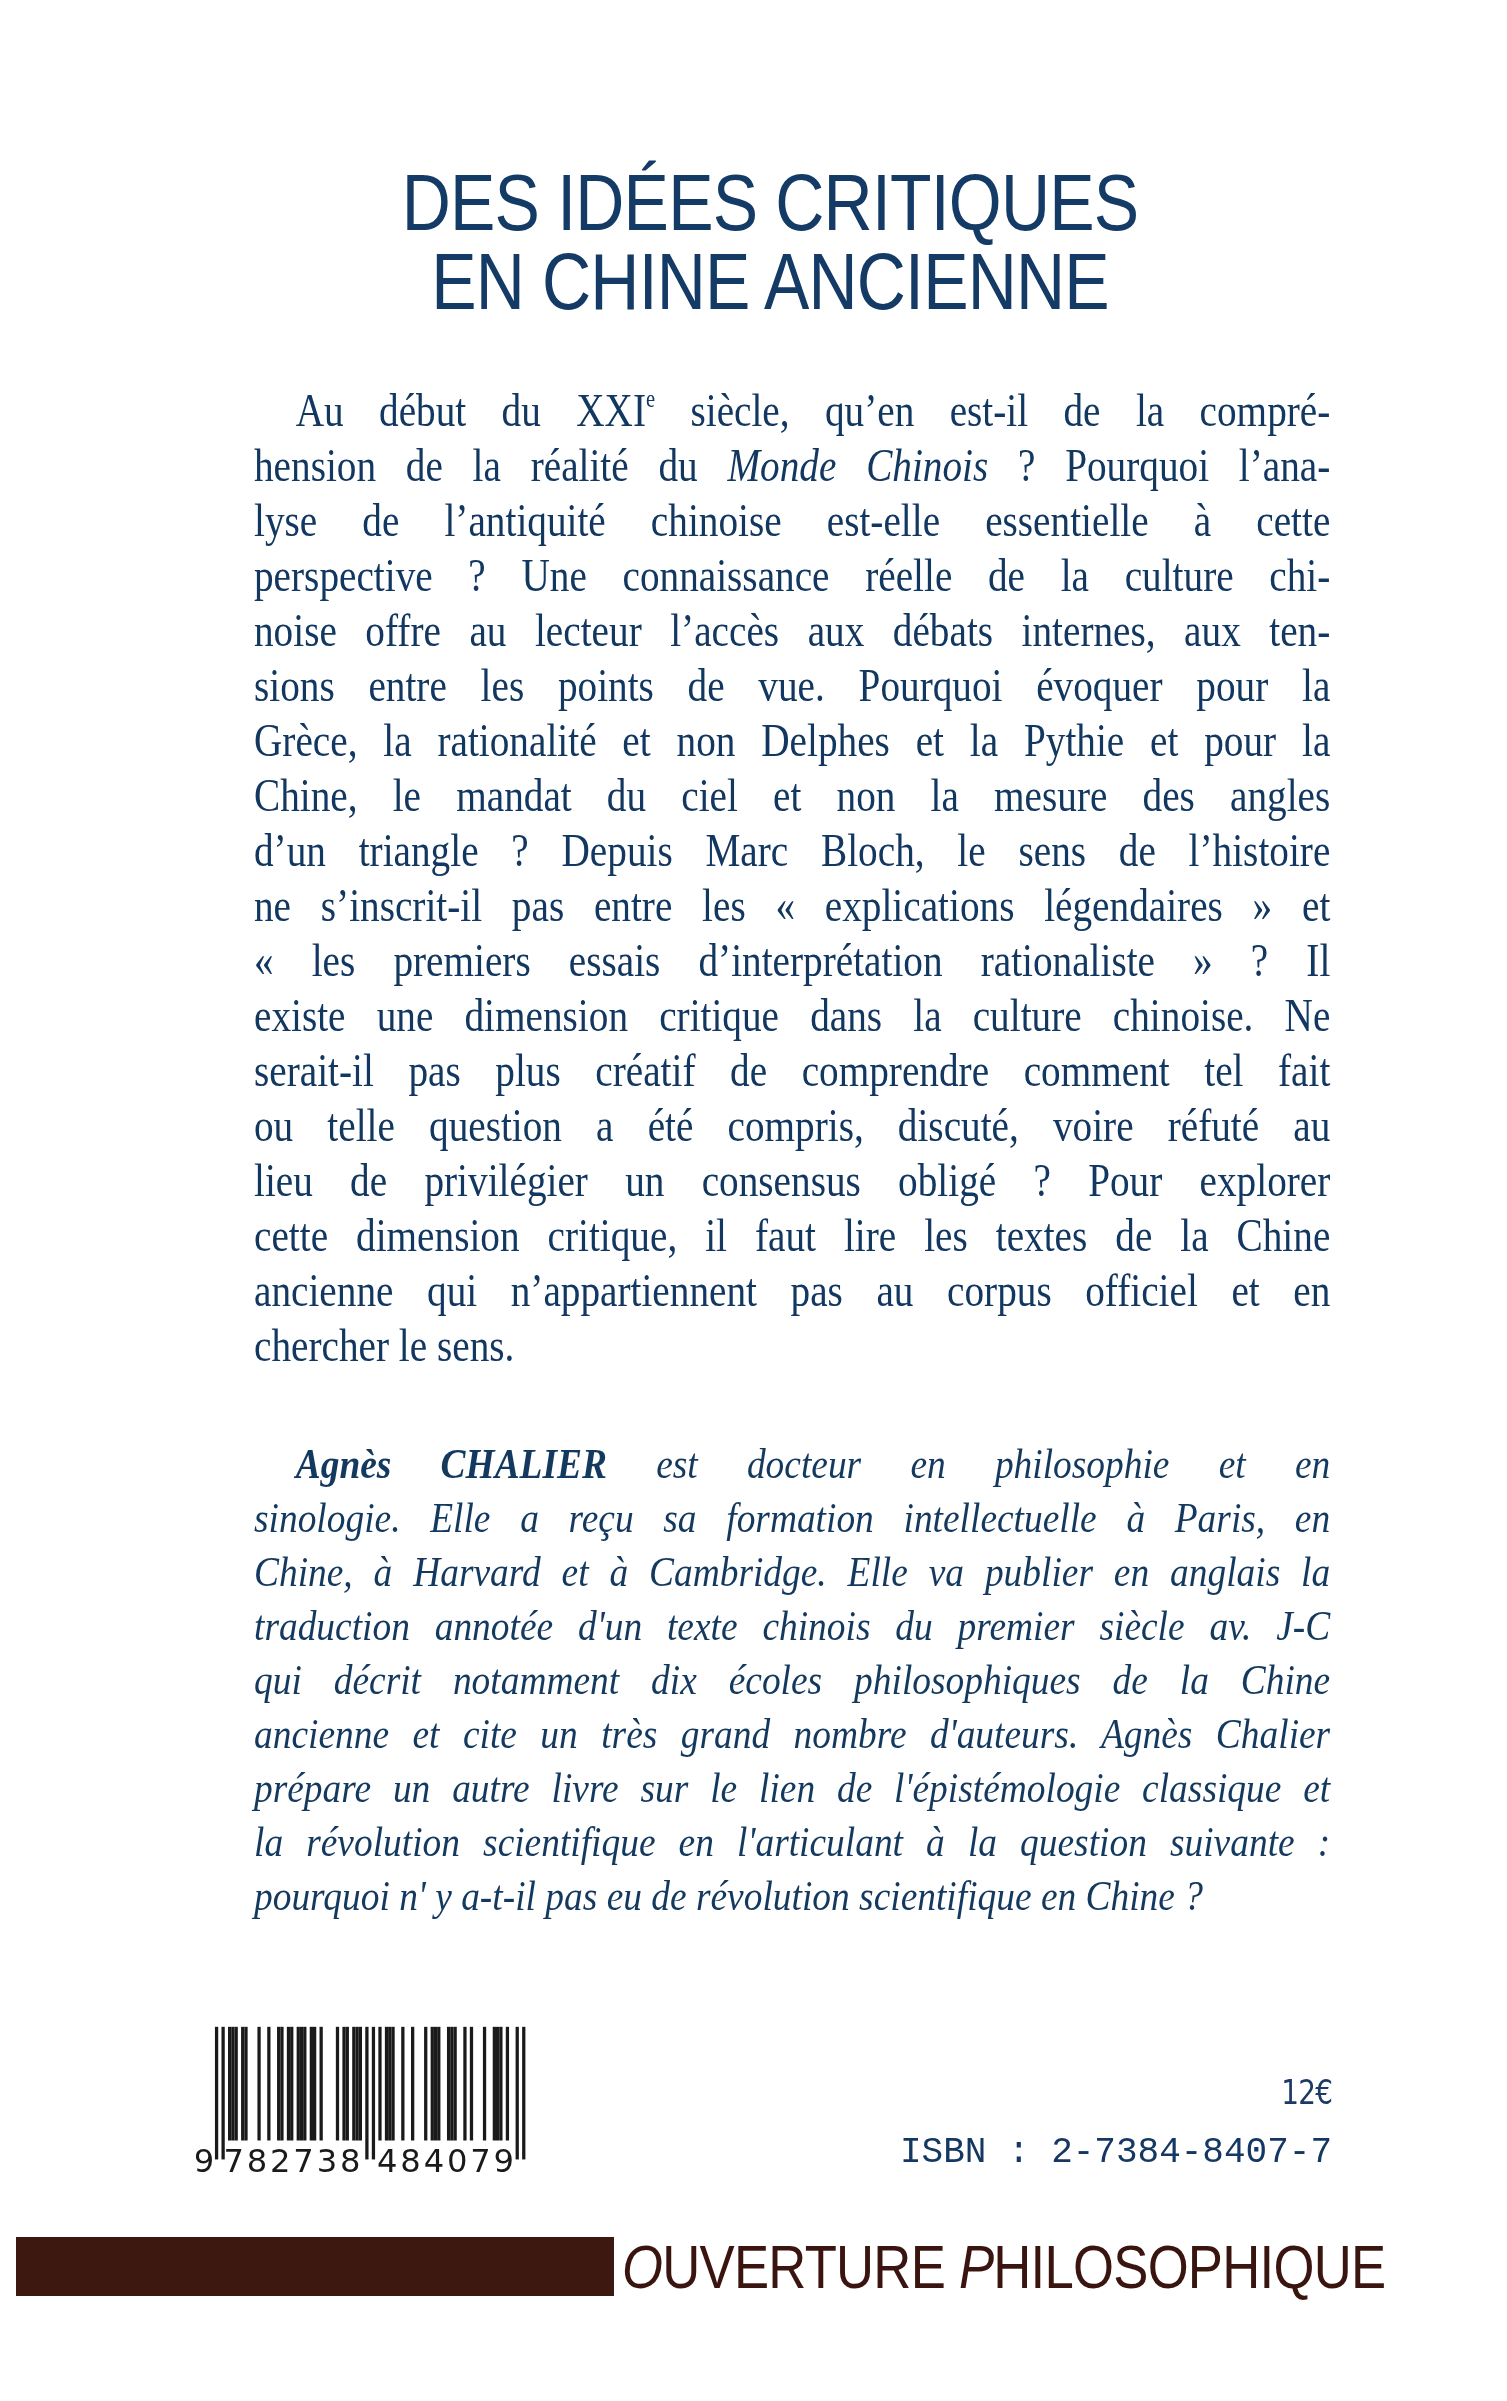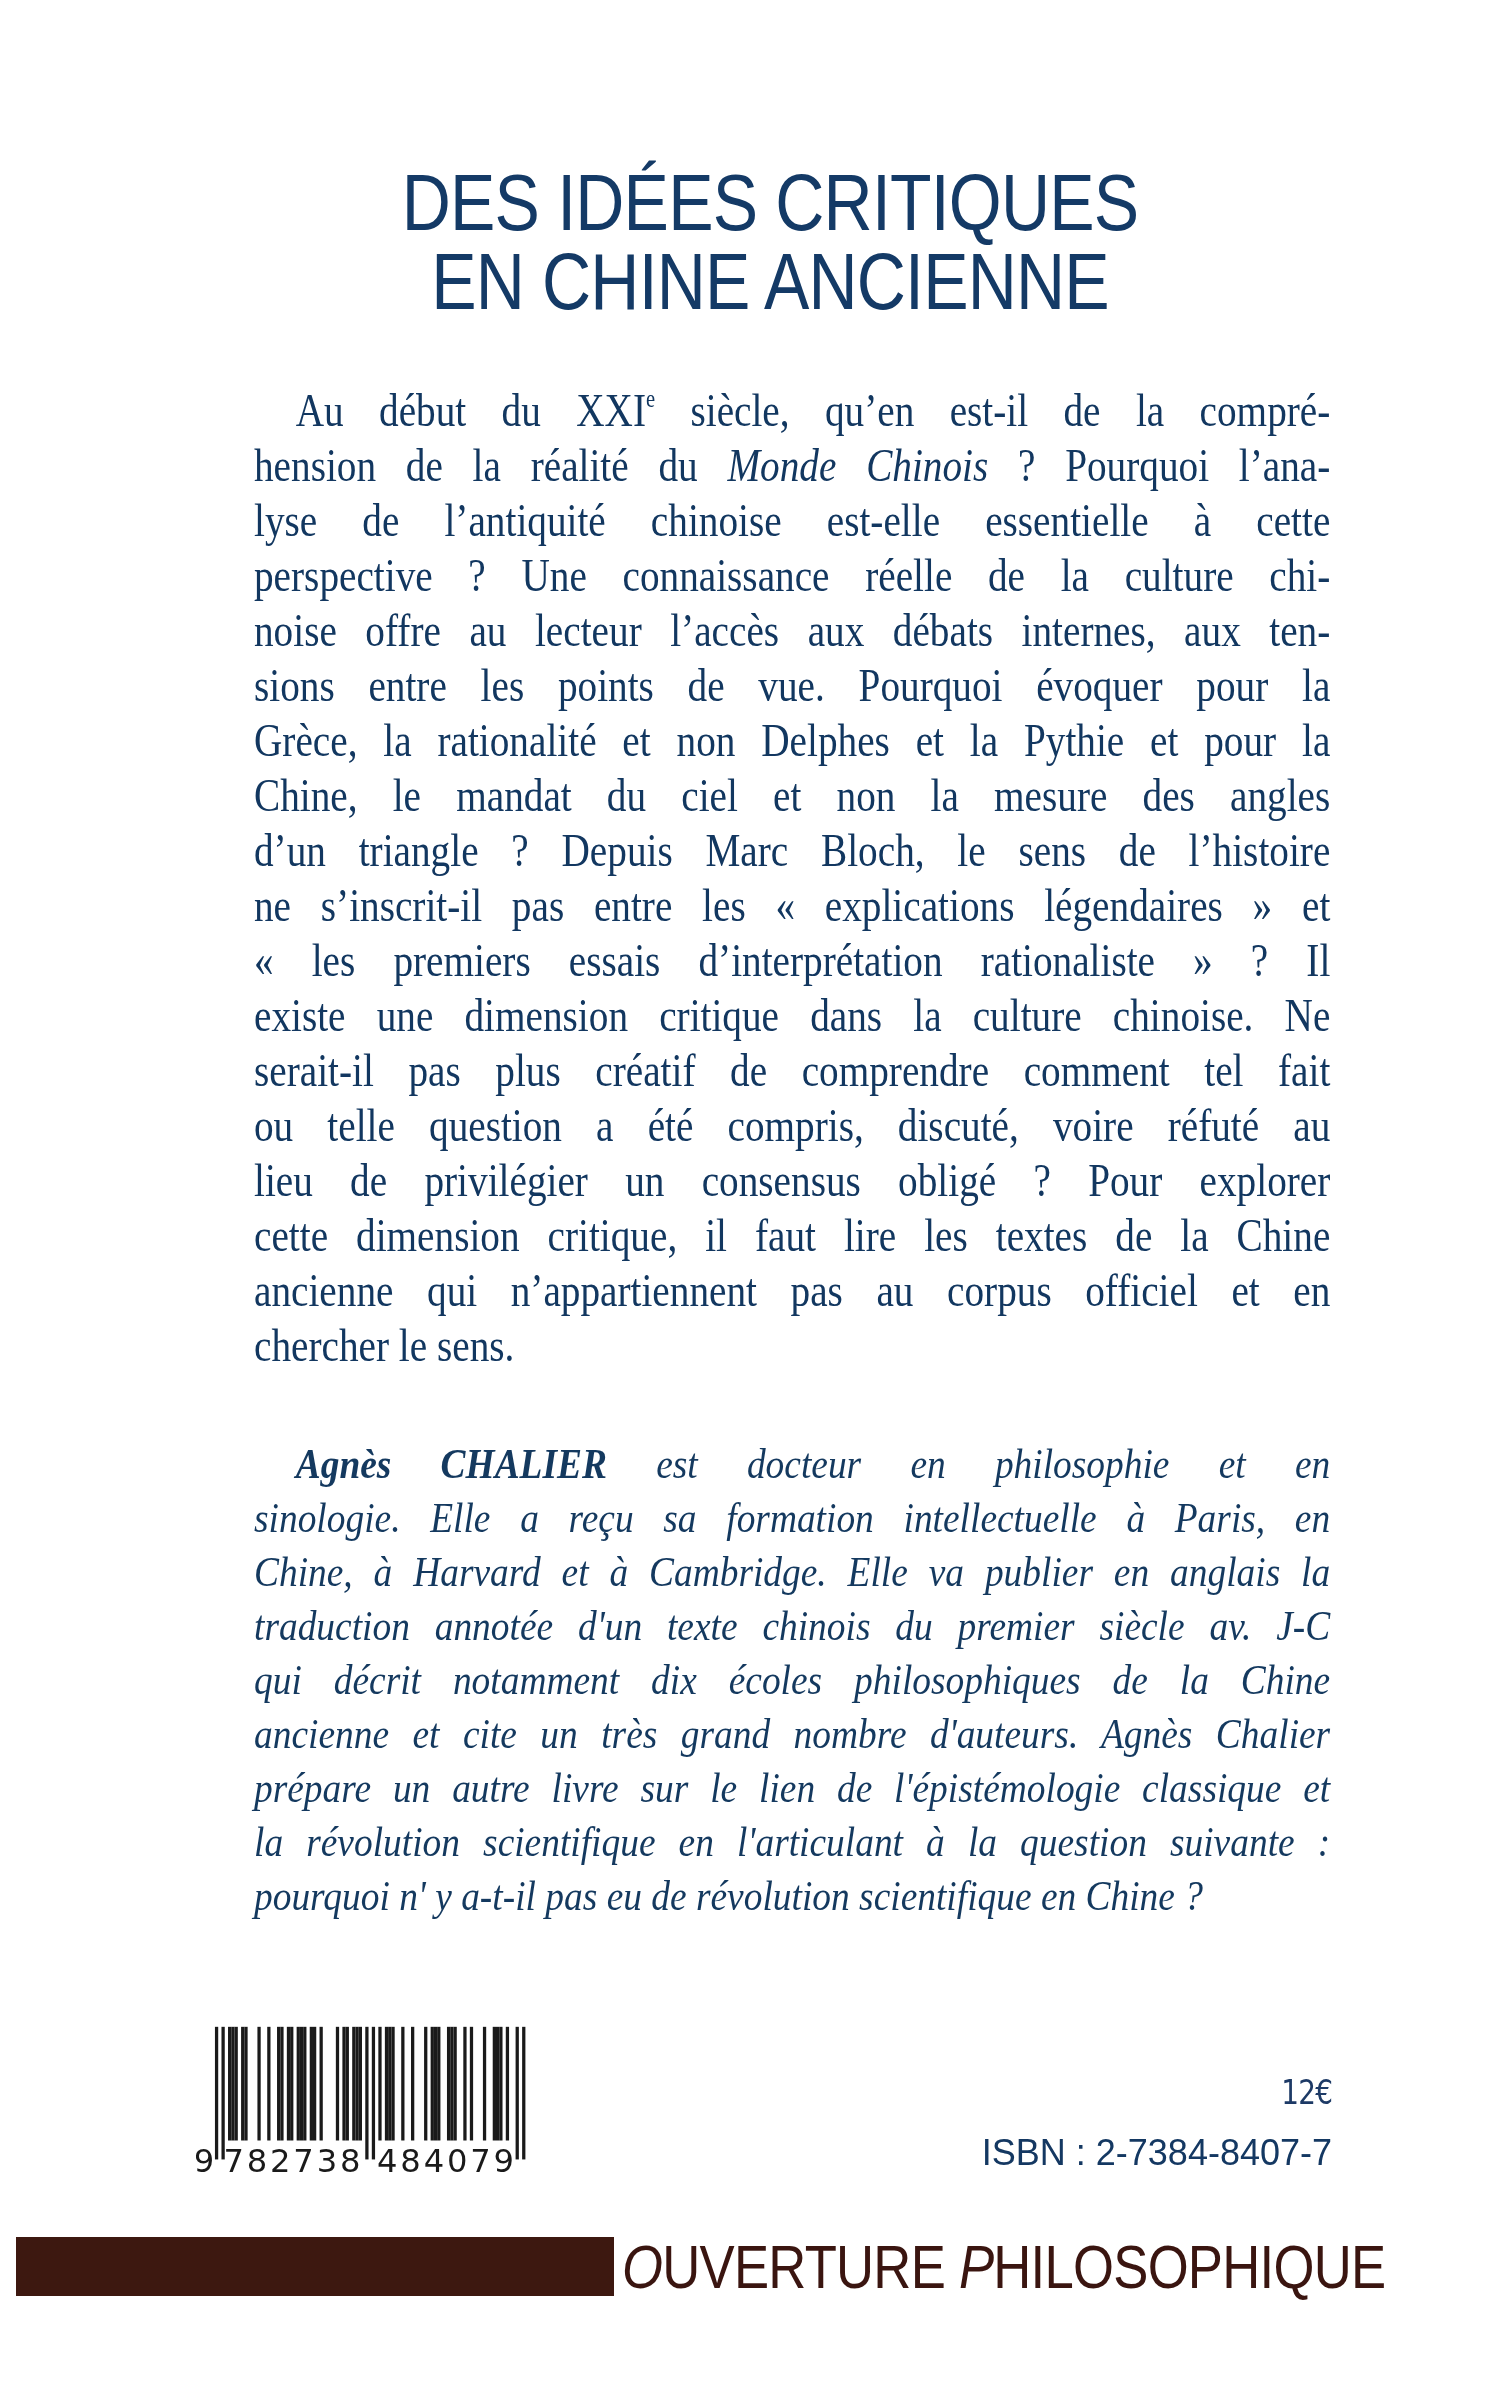--- a/index.html
+++ b/index.html
@@ -114,21 +114,21 @@
     line-height: 38px;
     color: #1d3a66;
     letter-spacing: -0.9px;
     transform: scaleX(0.82);
     transform-origin: right center;
   }
   .isbn {
     position: absolute;
     right: 192px;
     top: 2133px;
-    font-family: Liberation Sans, sans-serif;
+    font-family: Liberation Mono, monospace;
     font-size: 36px;
     line-height: 40px;
     color: #143862;
     white-space: nowrap;
   }
 
   
   .series-bar {
     position: absolute;
     left: 0;

